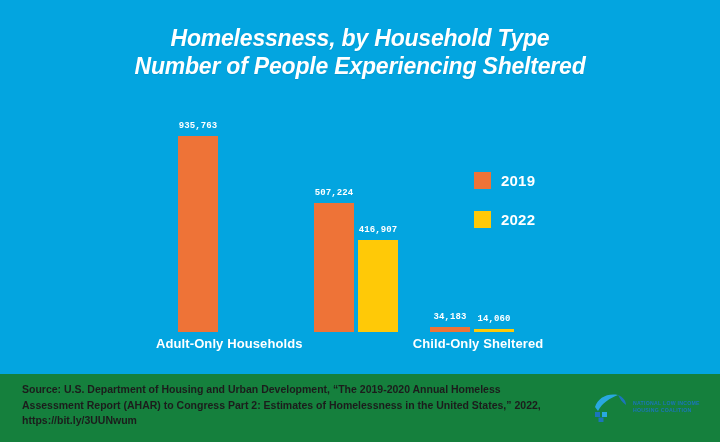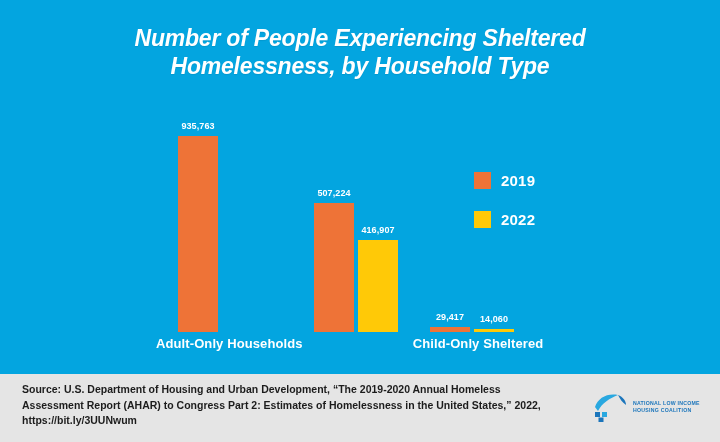--- a/index.html
+++ b/index.html
@@ -41,21 +41,21 @@
     bottom:0;
     height:232px;
     width:96px;
   }
   .group.g0 { left:8px; }
   .group.g1 { left:144px; }
   .group.g2 { left:260px; }
 
   .bars {
     position:absolute; bottom:0; left:0; width:96px; height:232px;
-    display:flex; align-items:flex-end; gap:4px;
+    display:flex; align-items:flex-end; gap:4px;font-family:Liberation Mono, monospace;
   }
   .bar {
     width:40px;
     position:relative;
   }
   .bar.b2019 { background:#ee7337; }
   .bar.b2020 { background:#ffc907; }
 
   .bar .vlabel {
     position:absolute;
@@ -96,21 +96,21 @@
   .swatch.s2019 { background:#ee7337; }
   .swatch.s2020 { background:#ffc907; }
   .legend-label {
     color:#ffffff; font-size:15px; font-weight:bold;
     letter-spacing:0.2px;
   }
 
   
   .footer {
     position:absolute; left:0; top:374px; width:720px; height:68px;
-    background:#e5e5e5;
+    background:#15803d;
   }
   .source {
     position:absolute;
     left:22px; top:8px;
     width:555px;
     color:#1c1c1c;
     font-size:10.5px;
     font-weight:bold;
     line-height:15.5px;
   }
@@ -134,22 +134,22 @@
   .logo-text .lt { display:block; }
 </style>
 </head>
 <body>
 
 <div id="poster">
 
   <div class="blue-band"></div>
 
   <div class="chart-title">
+    <span class="line">Homelessness, by Household Type</span>
     <span class="line">Number of People Experiencing Sheltered</span>
-    <span class="line">Homelessness, by Household Type</span>
   </div>
 
   <div class="plot">
 
     <div class="group g0">
       <div class="bars">
         <div class="bar b2019" style="height:196px">
           <span class="vlabel">935,763</span>
         </div>
       </div>
@@ -163,21 +163,21 @@
         </div>
         <div class="bar b2020" style="height:92px">
           <span class="vlabel">416,907</span>
         </div>
       </div>
     </div>
 
     <div class="group g2">
       <div class="bars">
         <div class="bar b2019" style="height:5px">
-          <span class="vlabel">29,417</span>
+          <span class="vlabel">34,183</span>
         </div>
         <div class="bar b2020" style="height:3px">
           <span class="vlabel">14,060</span>
         </div>
       </div>
       <div class="cat-label">Child-Only Sheltered</div>
     </div>
 
   </div>
 

